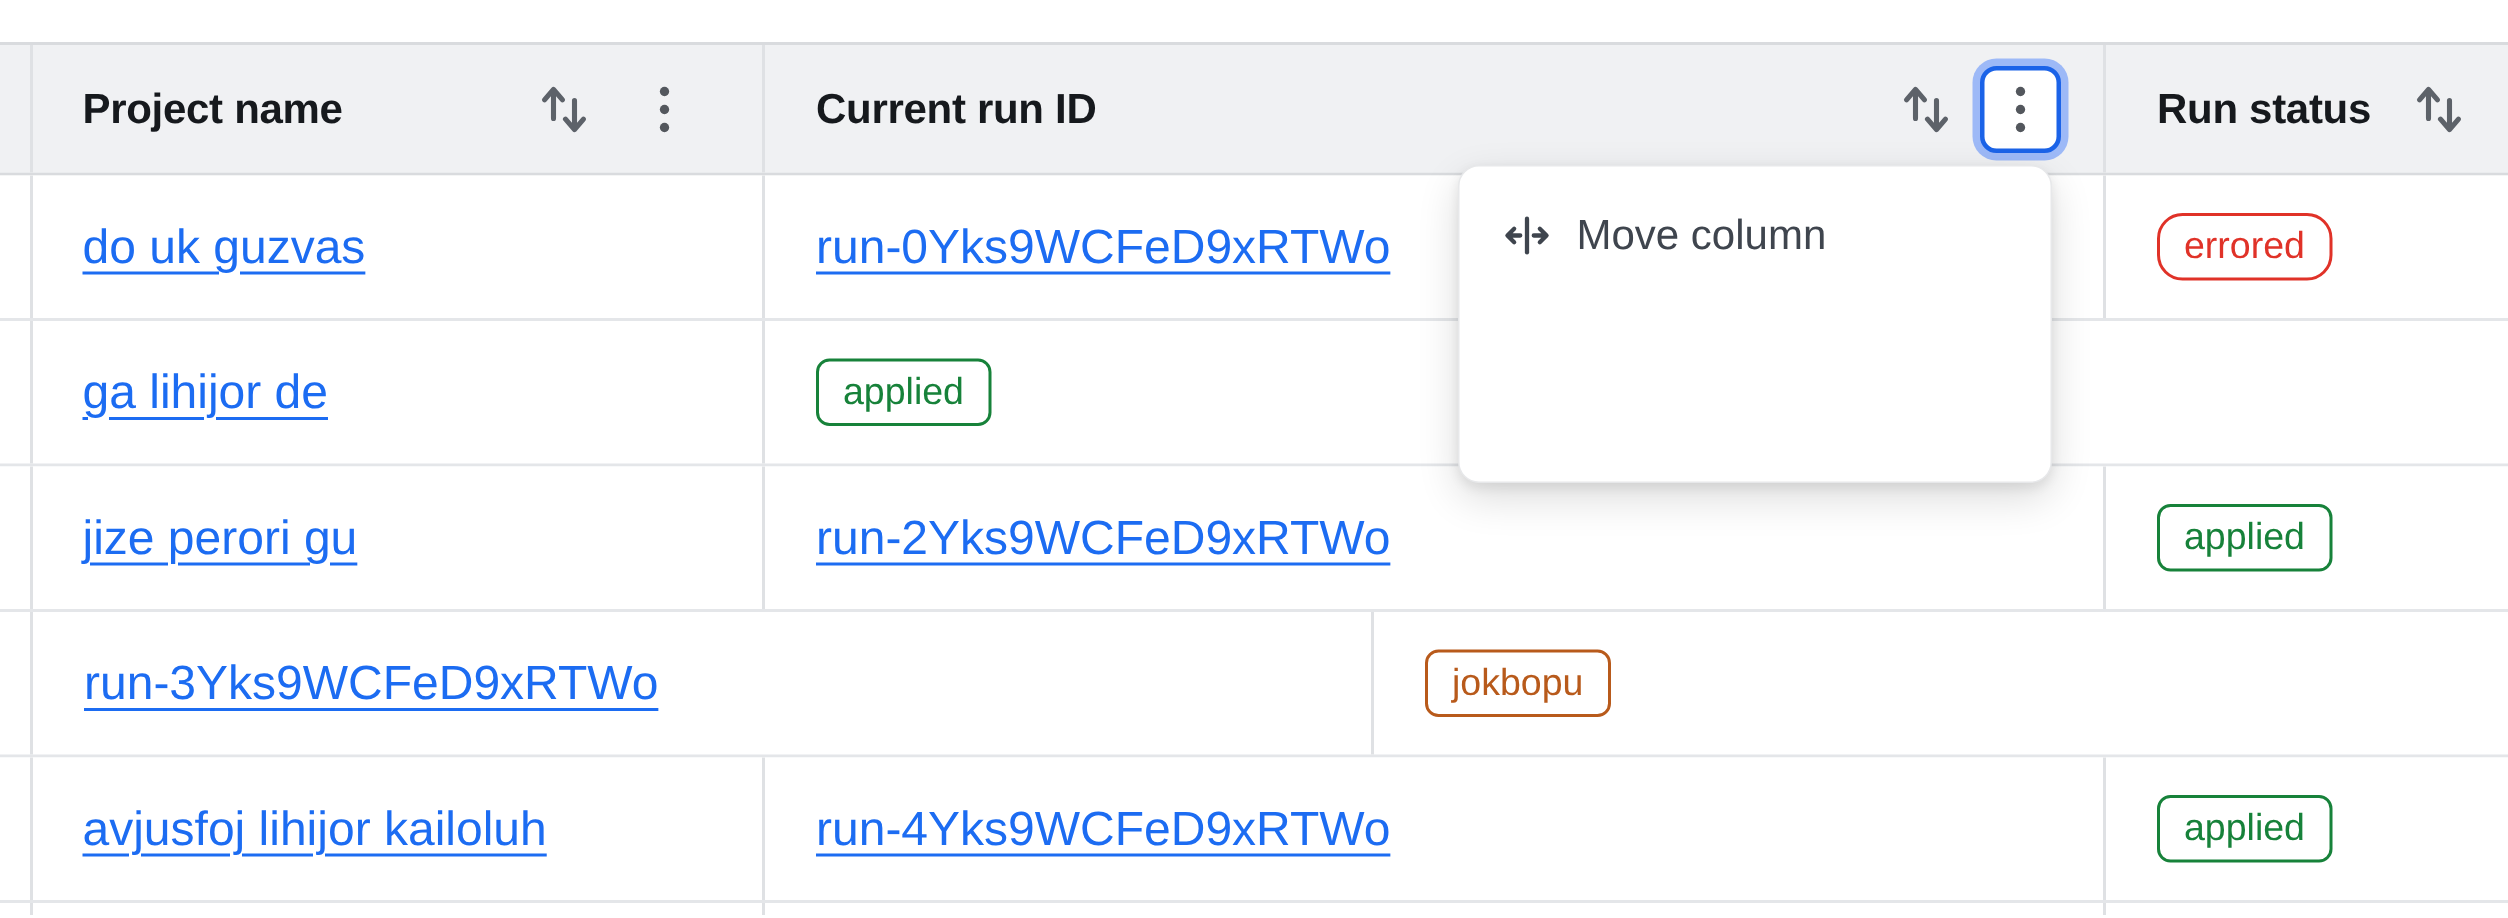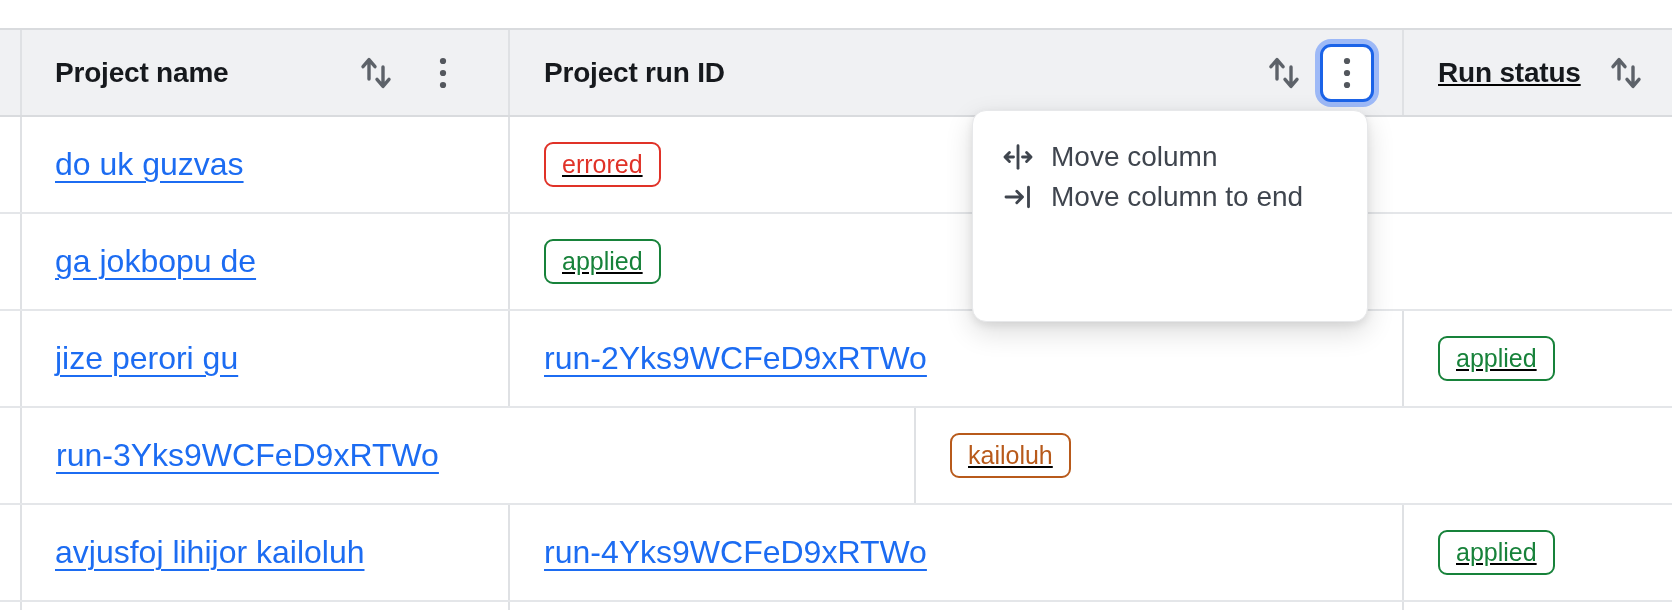--- a/index.html
+++ b/index.html
@@ -21,21 +21,21 @@
   }
   .stage{position:relative;width:1672px;height:612px;background:#fff;}
 
   .tbl{position:absolute;left:0;top:28px;width:1672px;}
   .trow{display:flex;width:1672px;box-sizing:border-box;}
   .cell{box-sizing:border-box;border-right:2px solid var(--border);display:flex;align-items:center;}
   .cell:last-child{border-right:none;}
   .c-gutter{width:22px;flex:0 0 22px;}
   .c-project{width:488px;flex:0 0 488px;padding-left:33px;}
   .c-runid{width:894px;flex:0 0 894px;padding-left:34px;}
-  .c-status{width:268px;flex:0 0 268px;padding-left:34px;text-decoration:underline;}
+  .c-status{width:268px;flex:0 0 268px;padding-left:34px;}
 
   .thead{height:89px;background:var(--header-bg);border-top:2px solid #d9dbde;border-bottom:2px solid #d9dbde;}
   .thead .cell{background:var(--header-bg);}
   .hlabel{
     font-size:28px;font-weight:700;color:var(--header-text);letter-spacing:-0.2px;
     white-space:nowrap;
   }
   .hspacer{flex:1 1 auto;}
   .c-project.hcell{padding-right:52px;}
   .c-runid.hcell{padding-right:28px;}
@@ -121,21 +121,21 @@
             <svg width="12" height="36" viewBox="0 0 10 30" fill="#53575d">
               <circle cx="5" cy="5" r="2.6"></circle>
                 <circle cx="5" cy="15" r="2.6"></circle>
                 <circle cx="5" cy="25" r="2.6"></circle>
             </svg>
           </span>
         </button>
       </div>
 
       <div class="cell c-runid hcell">
-        <span class="hlabel">Project run ID</span>
+        <span class="hlabel">Current run ID</span>
         <span class="hspacer"></span>
         <button class="iconbtn sortbtn">
           <span>
             <svg width="34" height="40" viewBox="0 0 17 20" fill="none" stroke="var(--icon-gray)" stroke-width="1.7" stroke-linecap="round" stroke-linejoin="round">
               <path d="M5 13 V3.5 M2 6.8 L5 3.3 L8 6.8"></path>
               <path d="M12 7 V16.5 M9 13.2 L12 16.7 L15 13.2"></path>
             </svg>
           </span>
         </button>
         <button class="iconbtn kebabbtn-focused">
@@ -162,28 +162,31 @@
         </button>
       </div>
     </div>
 
     <div id="tbody">
         <div class="trow brow">
           <div class="cell c-gutter"></div>
           <div class="cell c-project">
             <a class="cell-link">do uk guzvas</a>
           </div>
-          <div class="cell c-status">
-            <span class="badge" style="color: rgb(224, 50, 40);">errored</span>
-          </div>
-        </div>
-        <div class="trow brow">
-          <div class="cell c-gutter"></div>
-          <div class="cell c-project">
-            <a class="cell-link">ga jokbopu de</a>
+          <div class="cell c-runid">
+            <a class="cell-link">run-0Yks9WCFeD9xRTWo</a>
+          </div>
+          <div class="cell c-status">
+            <span class="badge" style="color: rgb(224, 50, 40); border-radius: 17px;">errored</span>
+          </div>
+        </div>
+        <div class="trow brow">
+          <div class="cell c-gutter"></div>
+          <div class="cell c-project">
+            <a class="cell-link">ga lihijor de</a>
           </div>
           <div class="cell c-status">
             <span class="badge" style="color: rgb(23, 130, 58);">applied</span>
           </div>
         </div>
         <div class="trow brow">
           <div class="cell c-gutter"></div>
           <div class="cell c-project">
             <a class="cell-link">jize perori gu</a>
           </div>
@@ -193,21 +196,21 @@
           <div class="cell c-status">
             <span class="badge" style="color: rgb(23, 130, 58);">applied</span>
           </div>
         </div>
         <div class="trow brow">
           <div class="cell c-gutter"></div>
           <div class="cell c-runid">
             <a class="cell-link">run-3Yks9WCFeD9xRTWo</a>
           </div>
           <div class="cell c-status">
-            <span class="badge" style="color: rgb(184, 90, 27);">kailoluh</span>
+            <span class="badge" style="color: rgb(184, 90, 27);">jokbopu</span>
           </div>
         </div>
         <div class="trow brow">
           <div class="cell c-gutter"></div>
           <div class="cell c-project">
             <a class="cell-link">avjusfoj lihijor kailoluh</a>
           </div>
           <div class="cell c-runid">
             <a class="cell-link">run-4Yks9WCFeD9xRTWo</a>
           </div>
@@ -229,24 +232,15 @@
     <div class="menu-item">
       <span class="mi-icon">
         <svg width="36" height="36" viewBox="0 0 24 24" fill="none" stroke="var(--menu-text)" stroke-width="1.9" stroke-linecap="round" stroke-linejoin="round">
           <path d="M12 4.5 V19.5"></path>
           <path d="M9 12 H3.5 M6.3 9 L3.3 12 L6.3 15"></path>
           <path d="M15 12 H20.5 M17.7 9 L20.7 12 L17.7 15"></path>
         </svg>
       </span>
       <span class="mi-label">Move column</span>
     </div>
-    <div class="menu-item">
-      <span class="mi-icon">
-        <svg width="36" height="36" viewBox="0 0 24 24" fill="none" stroke="var(--menu-text)" stroke-width="1.9" stroke-linecap="round" stroke-linejoin="round">
-          <path d="M19 5.5 V18.5"></path>
-          <path d="M4 12 H15 M11.2 8.2 L15 12 L11.2 15.8"></path>
-        </svg>
-      </span>
-      <span class="mi-label">Move column to end</span>
-    </div>
   </div>
 
 </div>
 
 </body></html>

